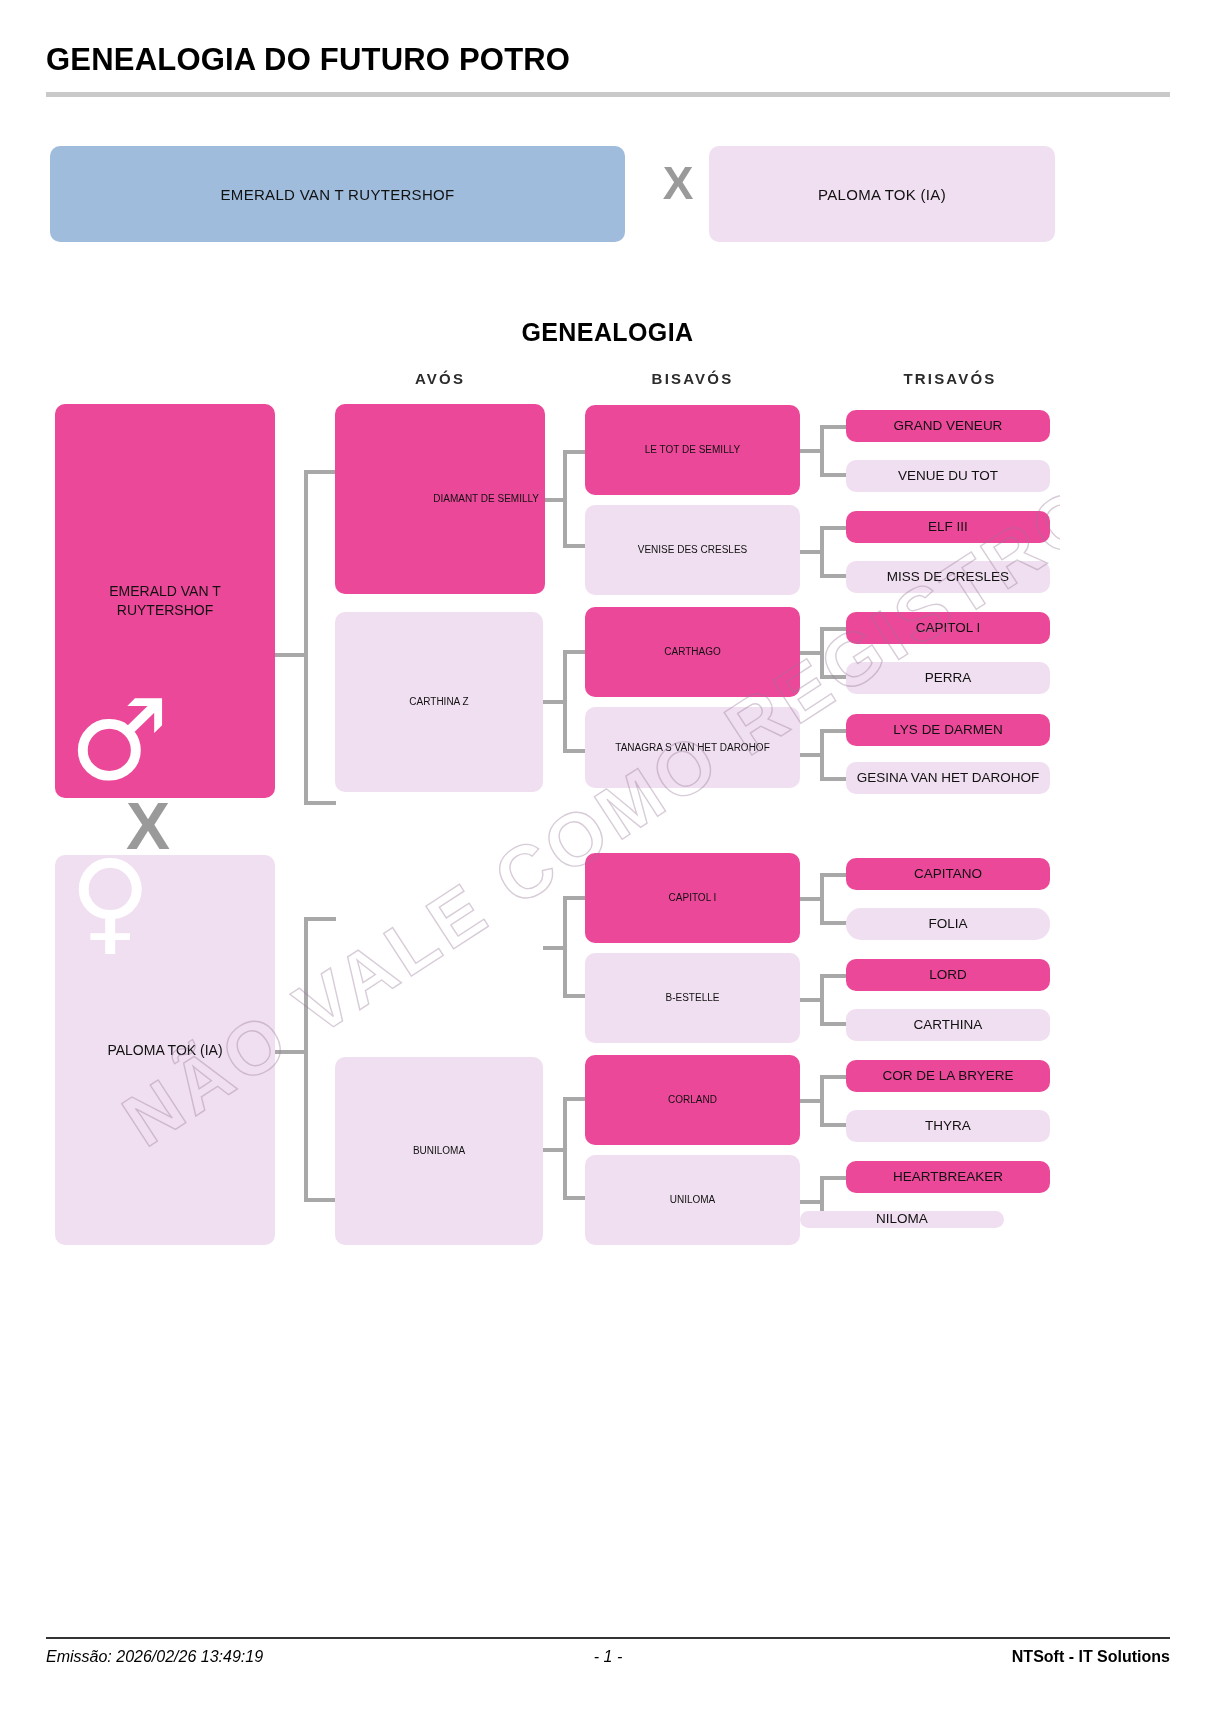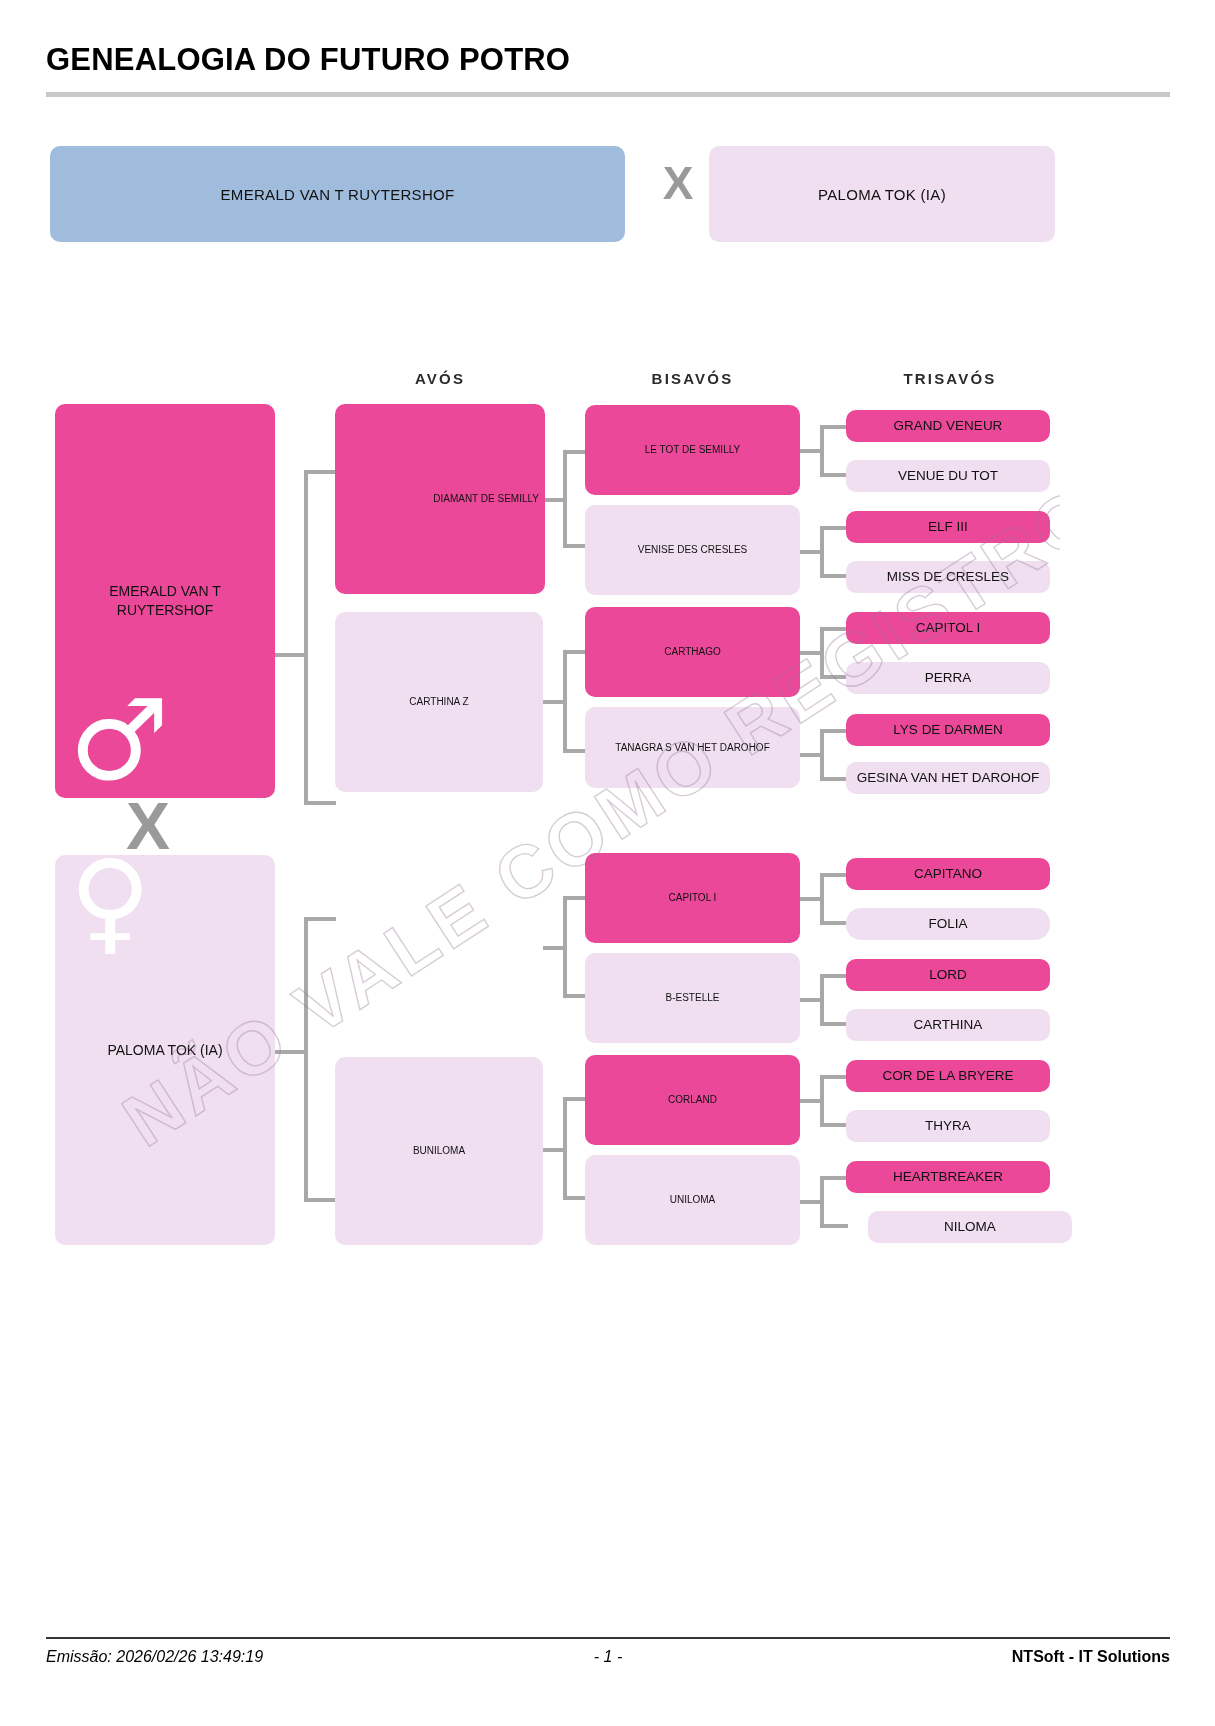--- a/index.html
+++ b/index.html
@@ -246,20 +246,21 @@
   <div class="parent-row">
     <div class="parent-box parent-sire">
       <span>EMERALD VAN T RUYTERSHOF</span>
     </div>
     <div class="cross-top">X</div>
     <div class="parent-box parent-dam">
       <span>PALOMA TOK (IA)</span>
     </div>
   </div>
 
+  <div class="gen-title">GENEALOGIA</div>
   <div class="col-headers">
     <div class="col-head c0">PAIS</div>
     <div class="col-head c1">AVÓS</div>
     <div class="col-head c2">BISAVÓS</div>
     <div class="col-head c3">TRISAVÓS</div>
   </div>
 
   <div class="tree">
 
     <div class="conn conn-h" style="left:274px; top:653px; width:34px;"></div>
@@ -419,21 +420,21 @@
       </div>
     <div class="node lvl3 male" style="left:846px; top:1060px; width:204px; height:32px;">
       <span>COR DE LA BRYERE</span>
       </div>
     <div class="node lvl3 female" style="left:846px; top:1110px; width:204px; height:32px;">
       <span>THYRA</span>
       </div>
     <div class="node lvl3 male" style="left:846px; top:1161px; width:204px; height:32px;">
       <span>HEARTBREAKER</span>
       </div>
-    <div class="node lvl3 female" style="left:868px; top:1211px; width:204px; height:32px;text-align:right;">
+    <div class="node lvl3 female" style="left:800px; top:1211px; width:204px; height:17px;text-align:right;">
       <span>NILOMA</span>
       </div>
 
   </div>
 
   <div class="watermark">
     <span>NÃO VALE COMO REGISTRO</span>
   </div>
 
   <div class="footer-rule"></div>

